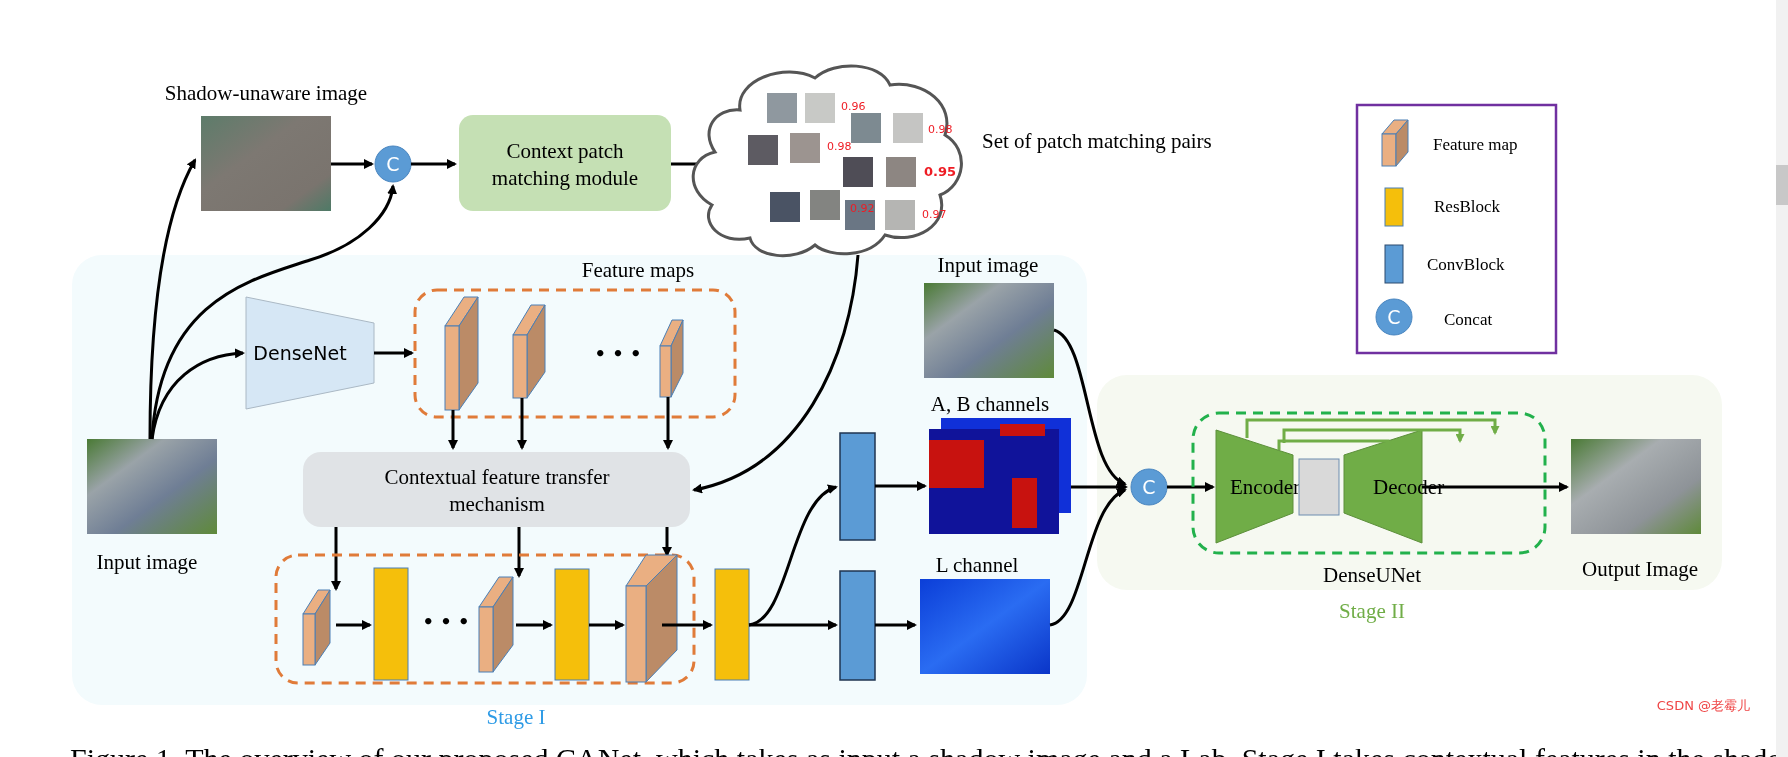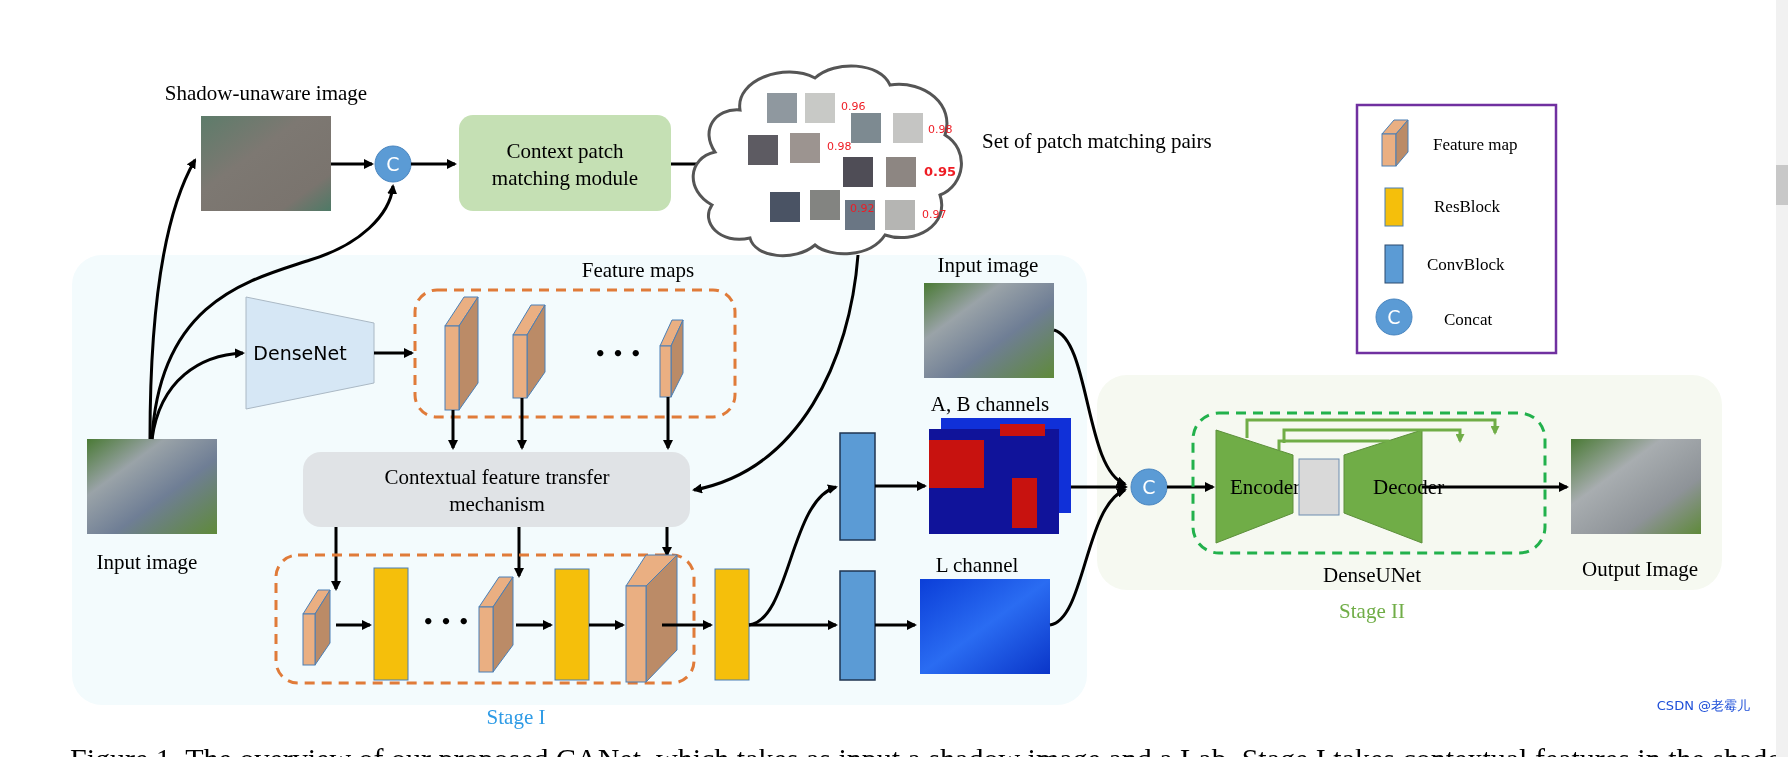--- a/index.html
+++ b/index.html
@@ -5,21 +5,21 @@
     html, body { margin: 0; padding: 0; background: #ffffff; }
     body { width: 1788px; height: 757px; position: relative; overflow: hidden;
            font-family: "Liberation Serif", serif; }
     #fig { position: absolute; left: 0; top: 0; }
     .serif { font-family: "Liberation Serif", serif; }
     .sans { font-family: "DejaVu Sans", sans-serif; }
     .scrollbar { position: absolute; right: 0; top: 0; width: 12px; height: 757px;
                  background: #f1f1f1; }
     .scroll-thumb { position: absolute; right: 0; top: 165px; width: 12px; height: 40px;
                     background: #c8c8c8; }
-    .watermark { position: absolute; right: 38px; top: 697px; font-size: 13px; color: #1d4ed8;
+    .watermark { position: absolute; right: 38px; top: 697px; font-size: 13px; color: #ef4444;
                  font-family: "DejaVu Sans", sans-serif; }
     .caption { position: absolute; left: 70px; top: 744px; font-size: 30px; color: #000;
                font-family: "Liberation Serif", serif; white-space: nowrap; line-height: 30px;
                height: 13px; overflow: visible; }
   </style>
 </head>
 <body>
 
 <svg id="fig" width="1788" height="757" viewBox="0 0 1788 757" xmlns="http://www.w3.org/2000/svg">
   <defs>

